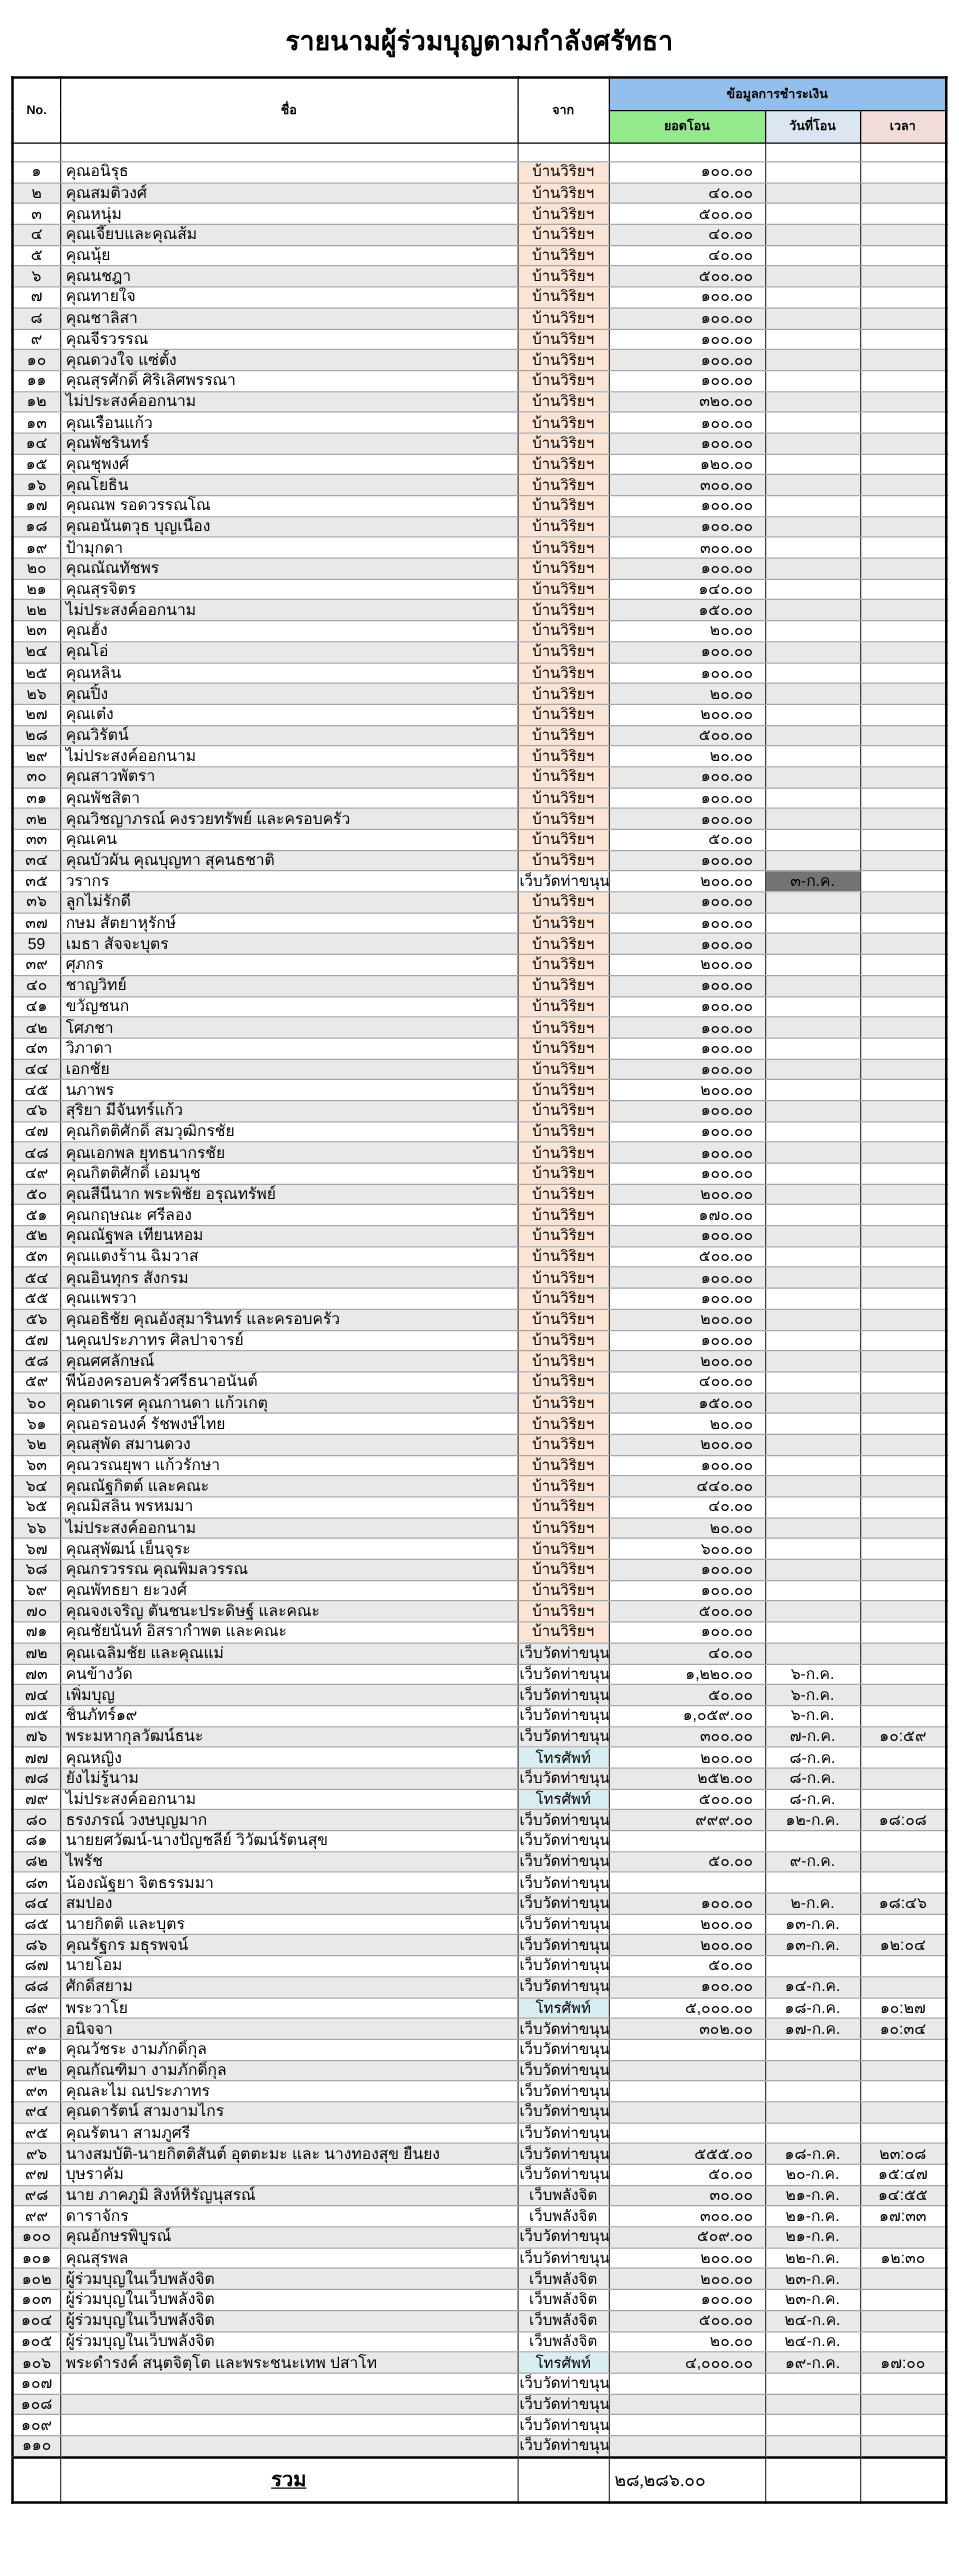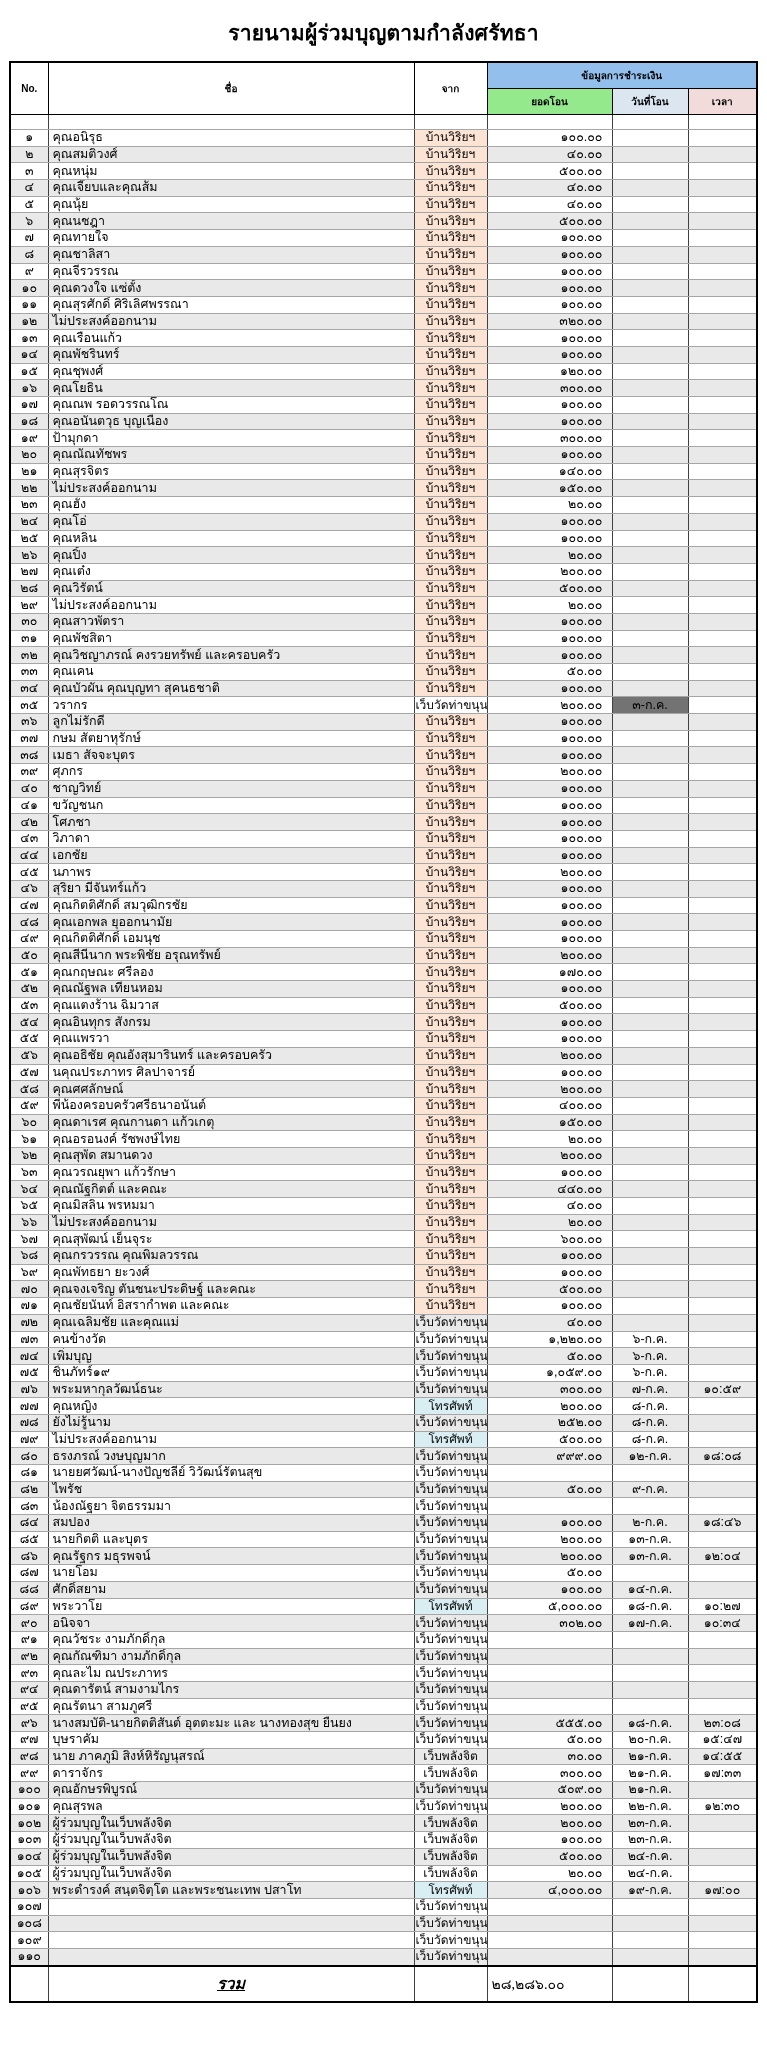--- a/index.html
+++ b/index.html
@@ -38,21 +38,21 @@
   td.c-time{text-align:center;}
   td.src-peach{background:#FCE4D4;}
   td.src-cyan{background:#D9EEF3;}
   td.hl-date{background:#737373;}
   tfoot td{
     border:1px solid #404040;border-top:2px solid #000;
     height:34px;font-size:14px;background:#fff;padding:0 4px;
     overflow:hidden;white-space:nowrap;
   }
   .total-label{
-    text-align:center;font-weight:bold;font-style:italic;
+    text-align:center;font-weight:bold;
     text-decoration:underline;font-size:16px;
   }
   .total-amount{padding-right:10px;font-size:14px;font-family:Liberation Serif, serif;}
 </style>
 </head>
 <body>
 
 <h1 class="page-title">รายนามผู้ร่วมบุญตามกำลังศรัทธา</h1>
 
 <table class="sheet">
@@ -376,21 +376,21 @@
       </tr>
       <tr>
         <td class="c-no">๓๗</td>
         <td class="c-name">กษม สัตยาหุรักษ์</td>
         <td class="c-from src-peach">บ้านวิริยฯ</td>
         <td class="c-amt">๑๐๐.๐๐</td>
         <td class="c-date"></td>
         <td class="c-time"></td>
       </tr>
       <tr class="alt">
-        <td class="c-no">๓๘</td>
+        <td class="c-no">59</td>
         <td class="c-name">เมธา สัจจะบุตร</td>
         <td class="c-from src-peach">บ้านวิริยฯ</td>
         <td class="c-amt">๑๐๐.๐๐</td>
         <td class="c-date"></td>
         <td class="c-time"></td>
       </tr>
       <tr>
         <td class="c-no">๓๙</td>
         <td class="c-name">ศุภกร</td>
         <td class="c-from src-peach">บ้านวิริยฯ</td>
@@ -457,21 +457,21 @@
       <tr>
         <td class="c-no">๔๗</td>
         <td class="c-name">คุณกิตติศักดิ์ สมวุฒิกรชัย</td>
         <td class="c-from src-peach">บ้านวิริยฯ</td>
         <td class="c-amt">๑๐๐.๐๐</td>
         <td class="c-date"></td>
         <td class="c-time"></td>
       </tr>
       <tr class="alt">
         <td class="c-no">๔๘</td>
-        <td class="c-name">คุณเอกพล ยุออกนามัย</td>
+        <td class="c-name">คุณเอกพล ยุทธนากรชัย</td>
         <td class="c-from src-peach">บ้านวิริยฯ</td>
         <td class="c-amt">๑๐๐.๐๐</td>
         <td class="c-date"></td>
         <td class="c-time"></td>
       </tr>
       <tr>
         <td class="c-no">๔๙</td>
         <td class="c-name">คุณกิตติศักดิ์ เอมนุช</td>
         <td class="c-from src-peach">บ้านวิริยฯ</td>
         <td class="c-amt">๑๐๐.๐๐</td>

